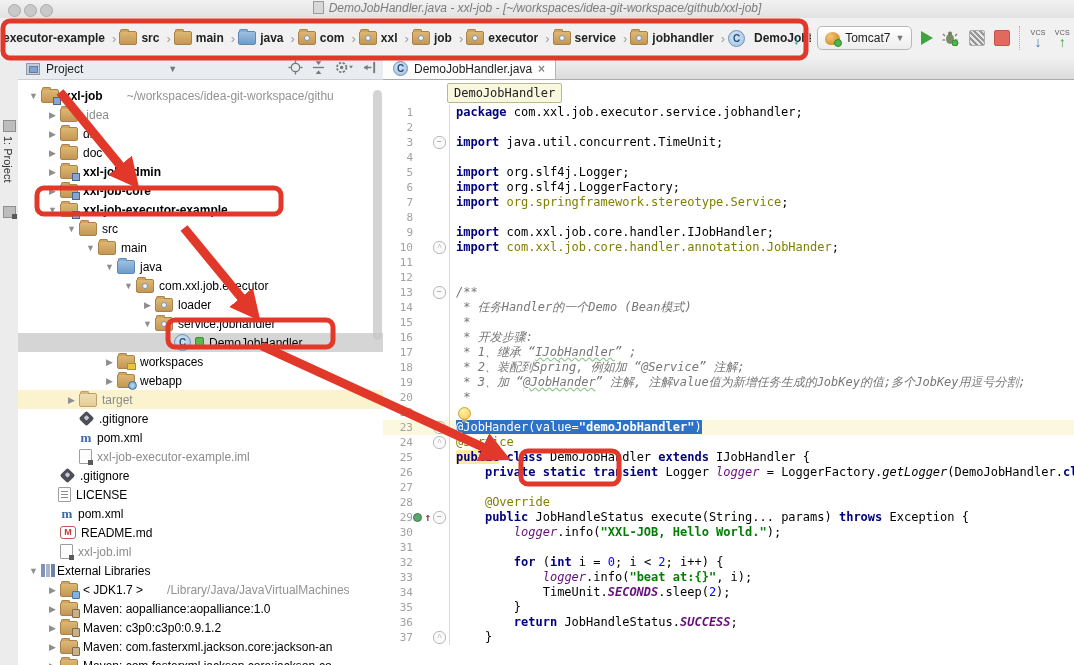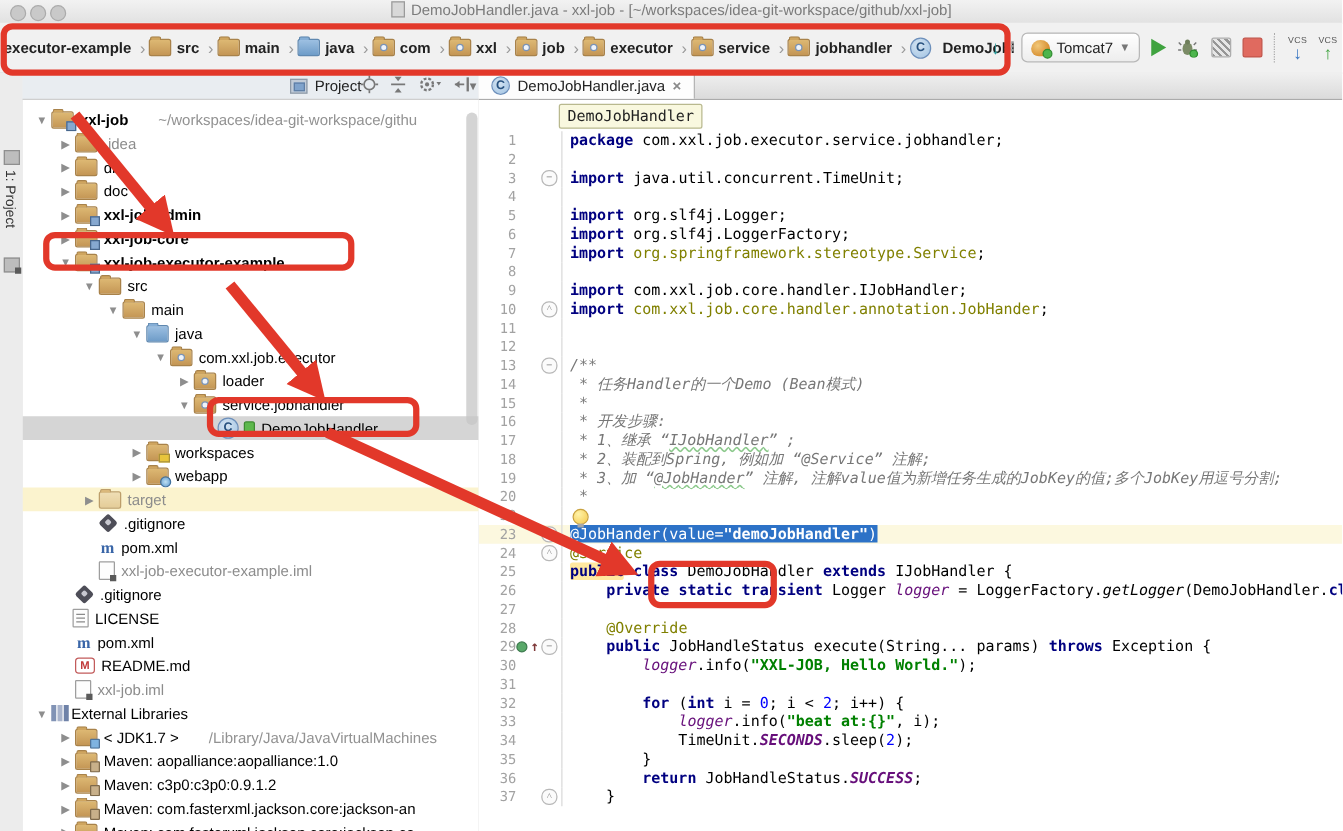--- a/index.html
+++ b/index.html
@@ -1,20 +1,20 @@
 <!DOCTYPE html>
 <html><head>
 <meta charset="utf-8">
 <style>
   html,body{margin:0;padding:0;background:#fff;}
   #page{position:relative;width:1074px;height:665px;overflow:hidden;font-family:"Liberation Sans",sans-serif;background:#fff;}
   
   #titlebar{position:absolute;left:0;top:0;width:1074px;height:18px;background:linear-gradient(#F2F2F2,#E2E2E2);border-bottom:1px solid #C4C4C4;}
   .light{position:absolute;top:4px;width:11px;height:11px;border-radius:50%;background:#C9C9C9;border:1px solid #ABABAB;}
-  #titletext{position:absolute;left:0;right:0;top:1px;text-align:center;font-size:12px;color:#7B7B7B;white-space:nowrap;}
+  #titletext{position:absolute;left:0;right:0;top:1px;text-align:center;font-size:12px;color:#7B7B7B;white-space:nowrap;font-style:italic;}
   .docic{display:inline-block;width:9px;height:11px;background:#D8D8D8;border:1px solid #9A9A9A;vertical-align:-2px;margin-right:5px;}
   
   #navbar{position:absolute;left:0;top:18px;width:1074px;height:40px;background:#F1F1F1;border-bottom:1px solid #C8C8C8;}
   #breadcrumbs{position:absolute;left:3px;top:0;height:40px;width:808px;display:flex;align-items:center;overflow:hidden;white-space:nowrap;}
   .crumb{display:inline-flex;align-items:center;font-size:12px;font-weight:bold;color:#222;margin-right:2px;}
   .chev{color:#9B9B9B;font-weight:normal;font-size:13px;margin:0 3px 0 5px;}
   #toolbar{position:absolute;right:4px;top:0;height:40px;display:flex;align-items:center;gap:9px;}
   .navarrow{color:#2E9E9E;font-weight:bold;font-size:15px;position:relative;padding-right:8px;}
   .navarrow i{position:absolute;right:0;top:3px;width:2px;height:2px;background:#9a9a9a;box-shadow:3px 0 #9a9a9a,0 3px #9a9a9a,3px 3px #9a9a9a,0 6px #9a9a9a,3px 6px #9a9a9a;}
   .combo{display:flex;align-items:center;gap:5px;background:linear-gradient(#FFF,#EDEDED);border:1px solid #B8B8B8;border-radius:5px;height:22px;padding:0 7px;font-size:12px;color:#222;}
@@ -29,21 +29,21 @@
   .vcsdown{color:#3B77C2;font-size:14px;font-weight:bold;line-height:12px;}
   .vcsup{color:#3FA33F;font-size:14px;font-weight:bold;line-height:12px;}
   .tsep{width:1px;height:24px;border-left:1px dotted #ABABAB;}
   
   #strip{position:absolute;left:0;top:58px;width:18px;bottom:0;background:#ECECEC;border-right:1px solid #C8C8C8;}
   .stripic{position:absolute;left:3px;width:11px;height:10px;background:#BDBDBD;border:1px solid #8F8F8F;}
   .stripic.b:after{content:"";position:absolute;right:-2px;bottom:-2px;width:5px;height:5px;background:#5A5A5A;}
   #striplabel{position:absolute;left:2px;top:78px;writing-mode:vertical-rl;font-size:11px;color:#333;}
   
   #panel{position:absolute;left:18px;top:58px;width:365px;bottom:0;background:#fff;border-right:1px solid #C8C8C8;}
-  #phead{position:absolute;left:0;top:0;right:0;height:21px;background:#E9EDF1;border-bottom:1px solid #CFCFCF;display:flex;align-items:center;font-size:12px;color:#222;padding-left:8px;justify-content:flex-end;}
+  #phead{position:absolute;left:0;top:0;right:0;height:21px;background:#E9EDF1;border-bottom:1px solid #CFCFCF;display:flex;align-items:center;font-size:12px;color:#222;padding-left:8px;}
   .phicon{position:relative;width:12px;height:10px;background:#C2CCD8;border:1px solid #8E9AA8;margin-right:6px;}
   .phicon:after{content:"";position:absolute;left:2px;top:2px;width:7px;height:5px;background:#7FA3CC;border:1px solid #5F7FA6;}
   #pheadicons{position:absolute;right:6px;top:2px;display:flex;align-items:center;gap:8px;}
   #pheadicons svg{display:block;}
   #tree{position:absolute;left:0;top:28px;right:0;bottom:0;overflow:hidden;}
   .trow{height:19px;display:flex;align-items:center;font-size:12px;color:#000;white-space:nowrap;overflow:hidden;}
   .trow.sel{background:#D5D5D5;}
   .trow.hi{background:#FBF3CE;}
   .arr{width:15px;flex:none;color:#8E8E8E;font-size:9px;text-align:center;}
   .lbl.b{font-weight:bold;}

